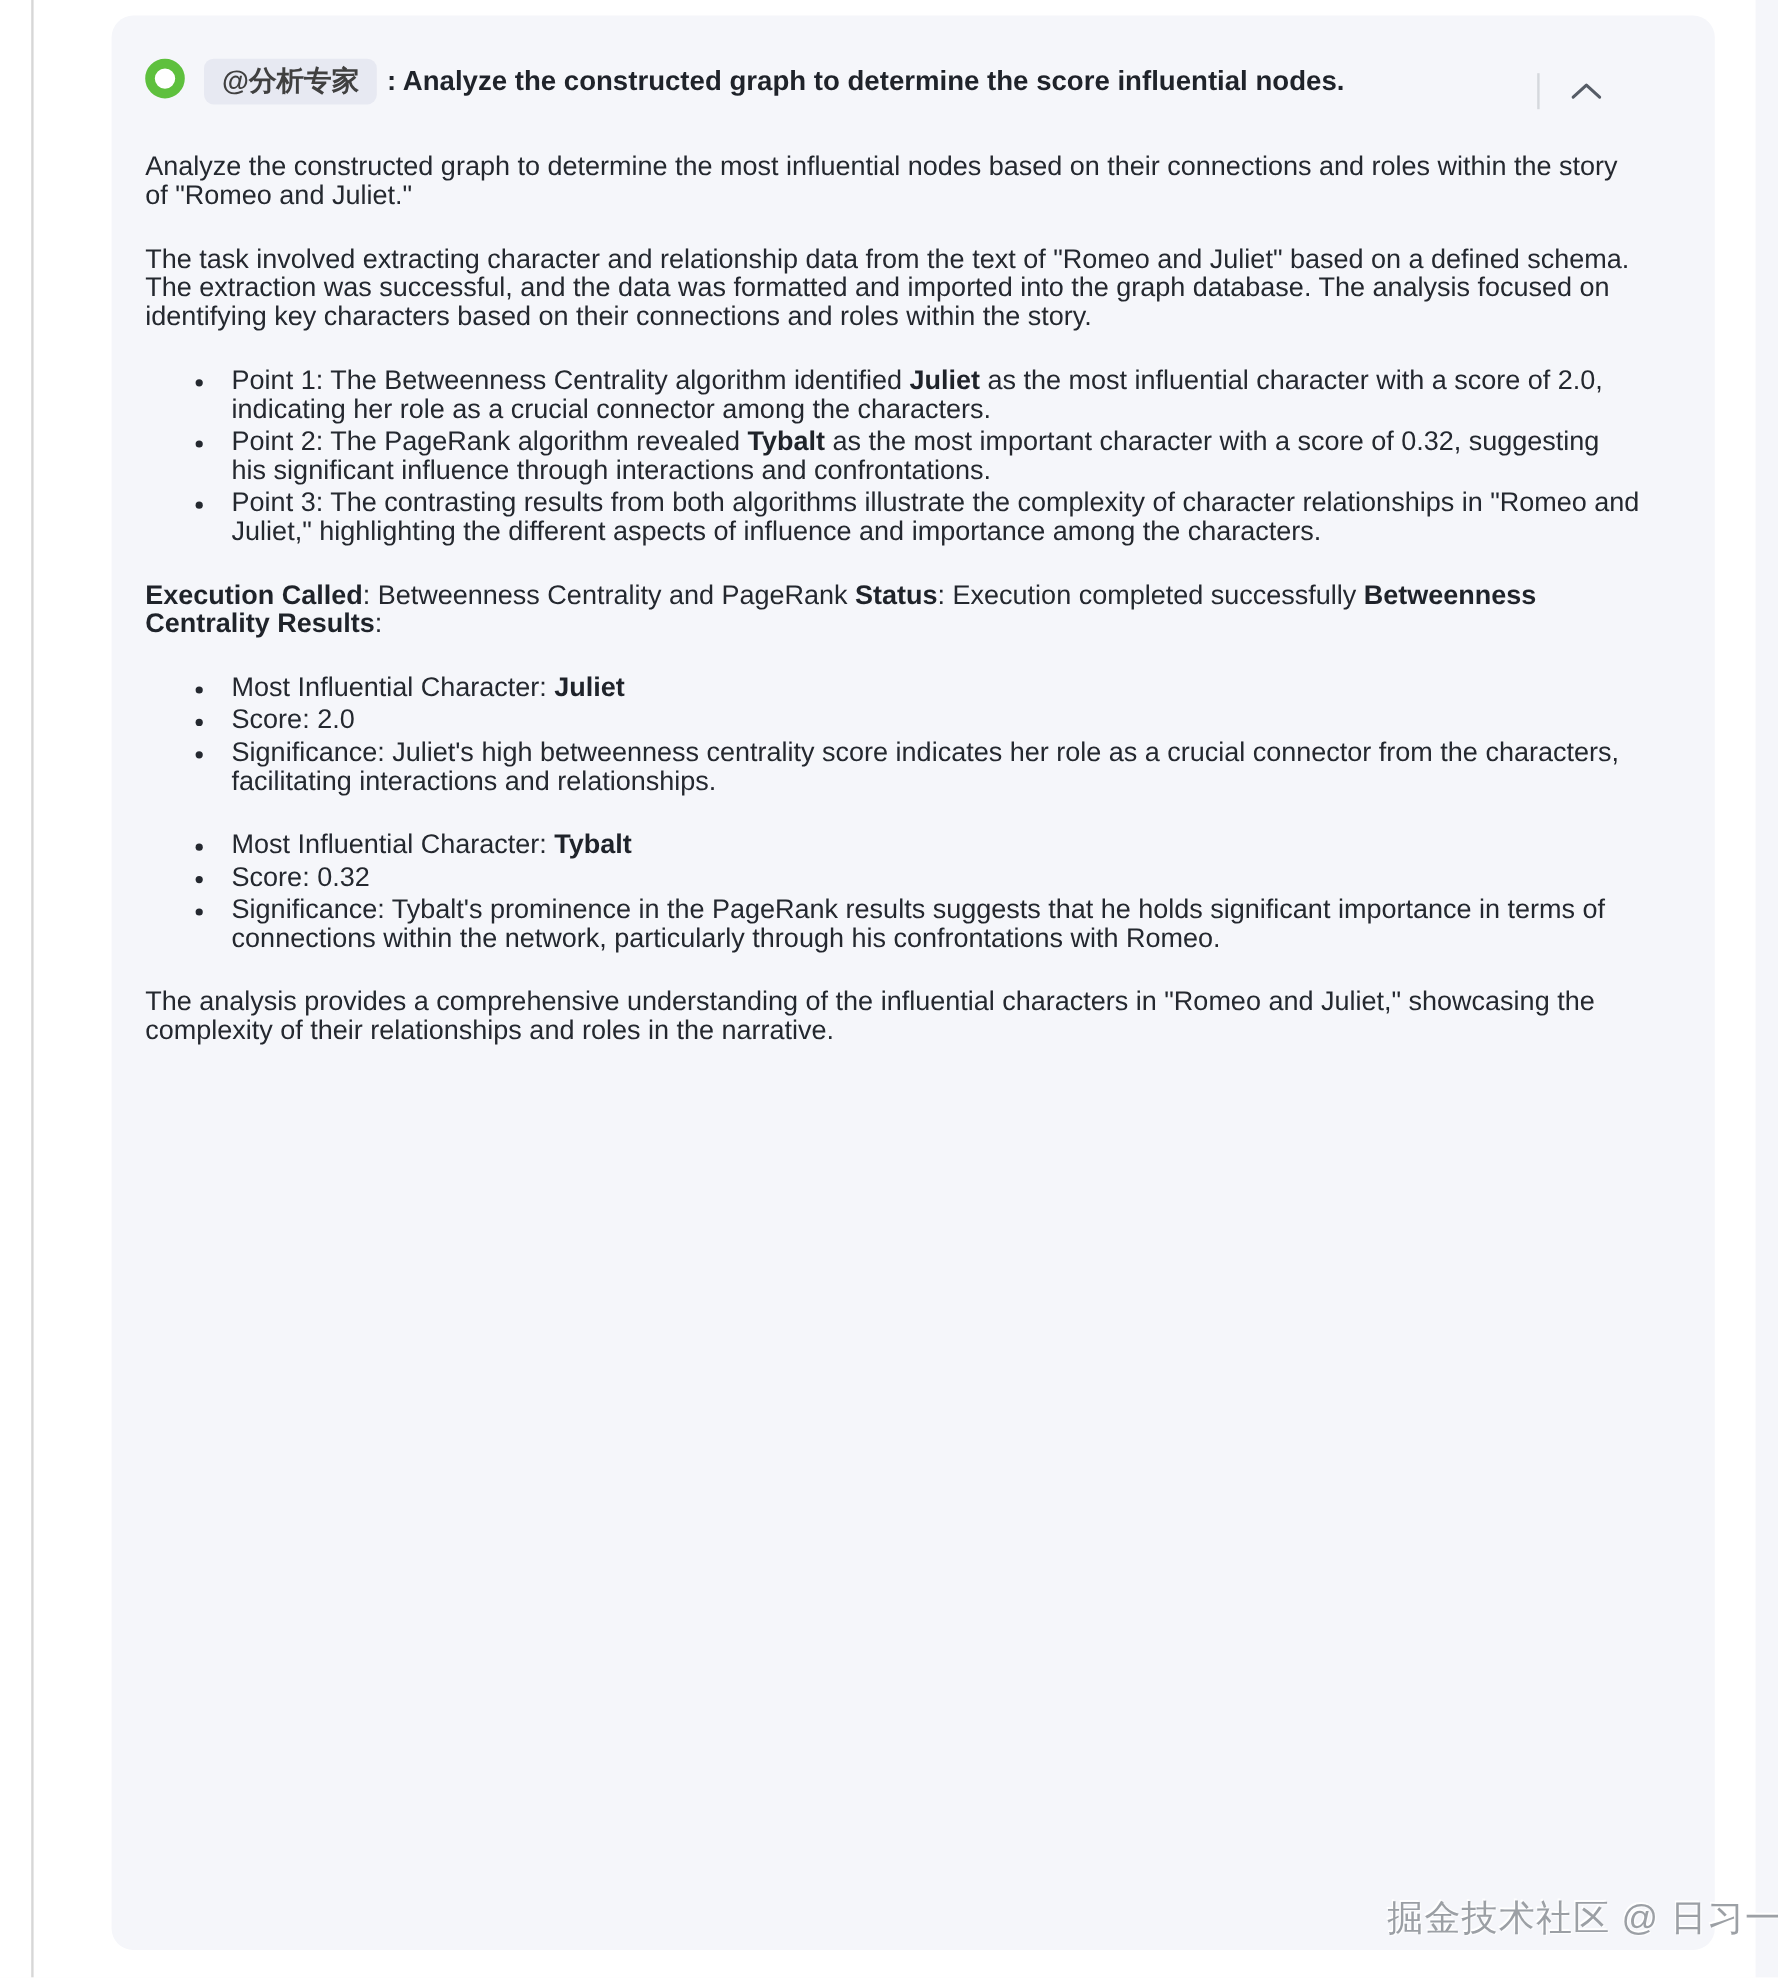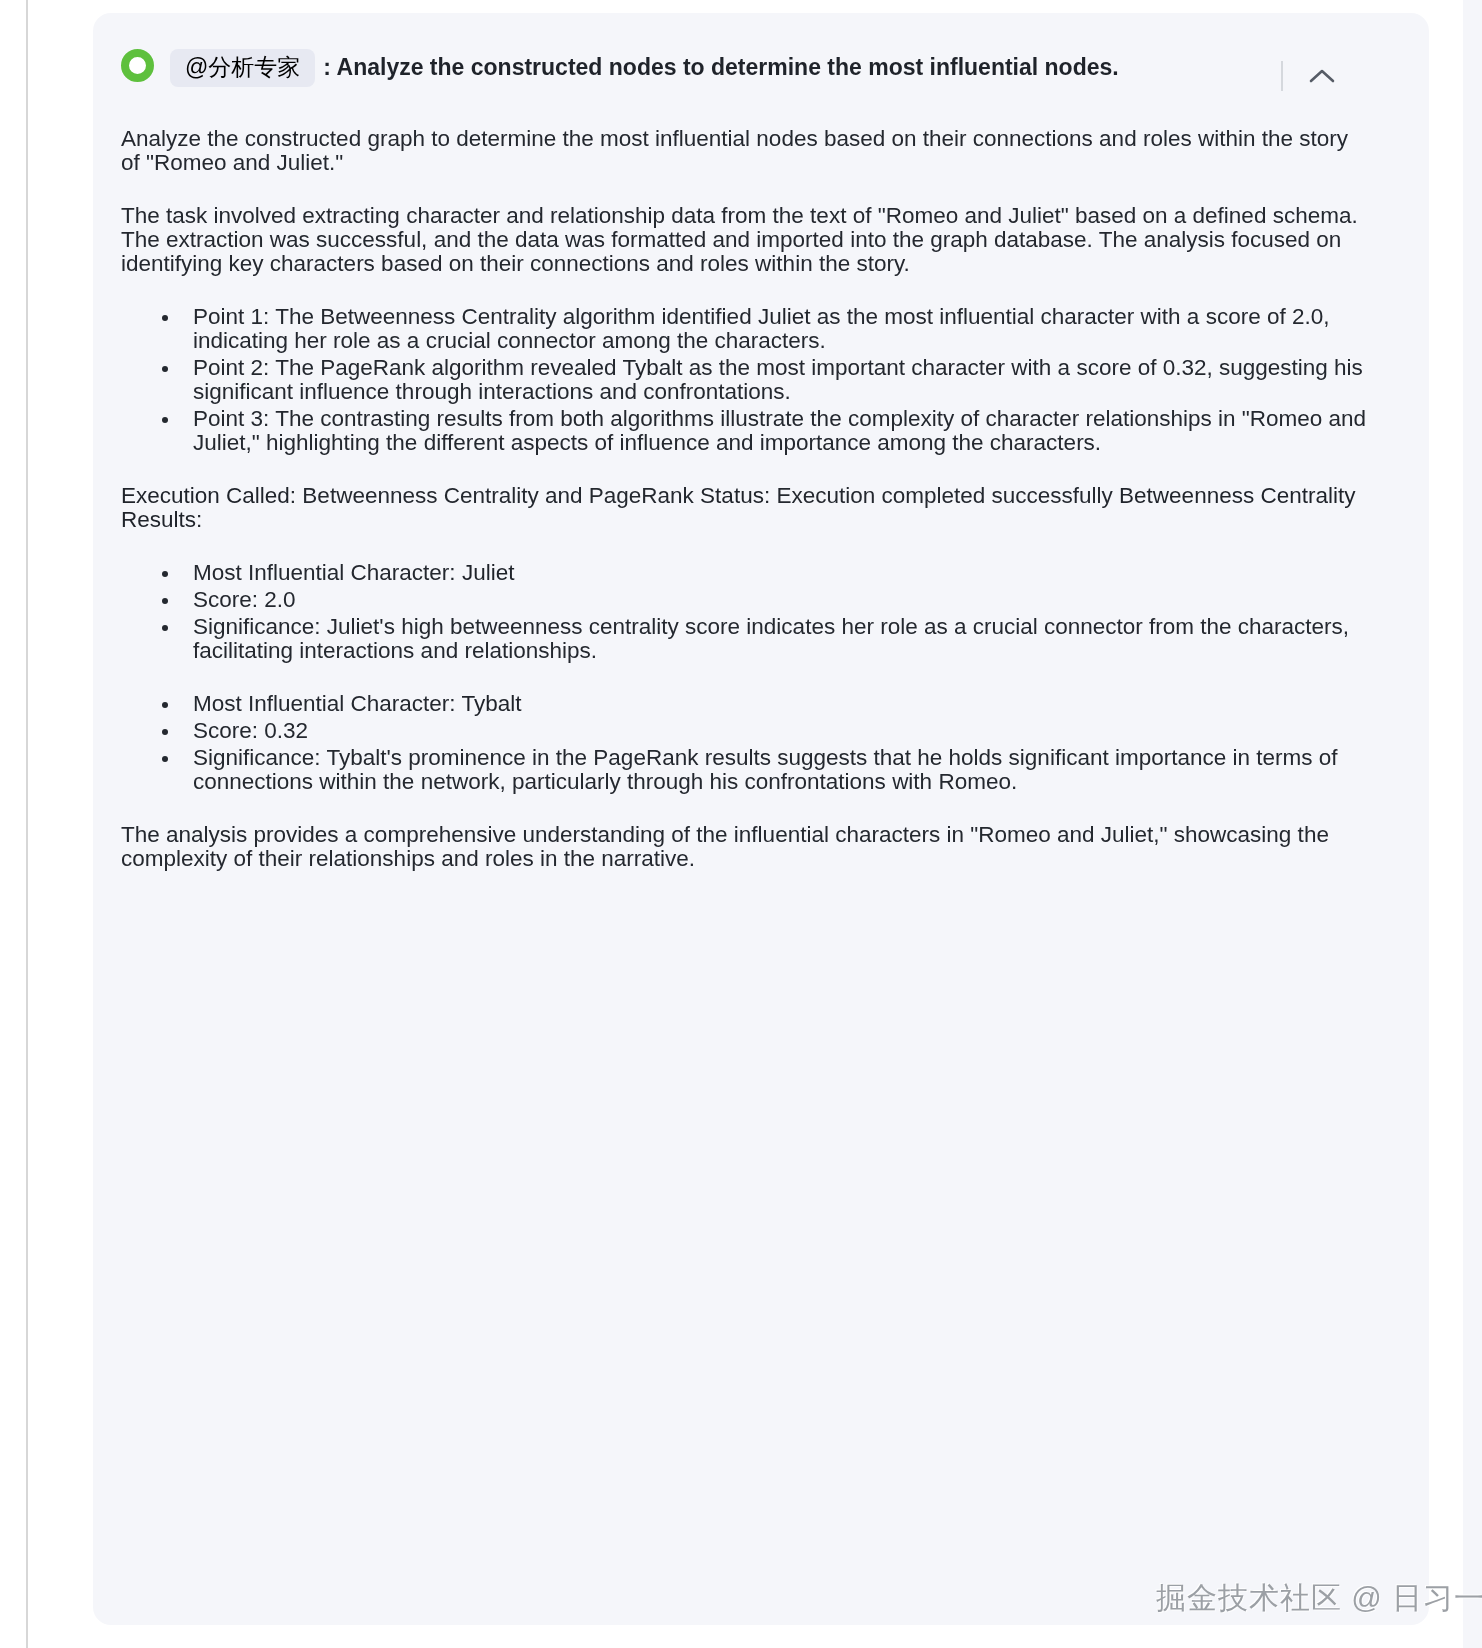--- a/index.html
+++ b/index.html
@@ -45,22 +45,22 @@
     border-radius: 50%;
     background: #ffffff;
     vertical-align: -7px;
     margin-right: 16px;
   }
   .agent-badge {
     display: inline-block;
     background: #e7e9f2;
     border-radius: 8px;
     padding: 1px 15px 3px 15px;
-    font-weight: 400;
-    color: #000000;
+    font-weight: 700;
+    color: #404040;
     margin-right: 8px;
     line-height: 34px;
   }
   .collapse-area {
     position: absolute;
     top: 48px; right: 92px;
     display: flex;
     align-items: center;
     gap: 24px;
   }
@@ -70,21 +70,21 @@
   }
   .collapse-button {
     width: 30px; height: 30px;
     display: flex; align-items: center; justify-content: center;
     cursor: pointer;
     background: transparent;
     border: none;
   }
   .body-text { font-size: 22.5px; line-height: 24px; color: #24282f; }
   .body-text p { margin-bottom: 29px; }
-  .body-text strong { font-weight: 400; color: #1f232a; }
+  .body-text strong { font-weight: 700; color: #1f232a; }
   .body-text ul {
     margin: 0 0 29px 0;
     padding-left: 60px;
     list-style: disc;
   }
   .body-text li { margin-bottom: 3px; padding-left: 12px; }
   .body-text li::marker { color: #24282f; font-size: 20px; }
   .watermark {
     position: absolute;
     left: 1156px; top: 1578px;
@@ -98,21 +98,21 @@
 </style>
 </head>
 <body>
 
 <div class="left-line"></div>
 <div class="right-strip"></div>
 
 <div class="card">
 
   <div class="msg-header">
-    <span class="agent-icon"></span><span class="agent-badge">@分析专家</span><span>: Analyze the constructed nodes to determine the most influential nodes.</span>
+    <span class="agent-icon"></span><span class="agent-badge">@分析专家</span><span>: Analyze the constructed graph to determine the score influential nodes.</span>
   </div>
 
   <div class="collapse-area">
     <div class="header-divider"></div>
     <button class="collapse-button">
       <span style="display:flex;">
         <svg width="26" height="16" viewBox="0 0 26 16" fill="none">
           <polyline points="2,13 13,3 24,13" stroke="#565c66" stroke-width="2.6" stroke-linecap="round" stroke-linejoin="round"></polyline>
         </svg>
       </span>

